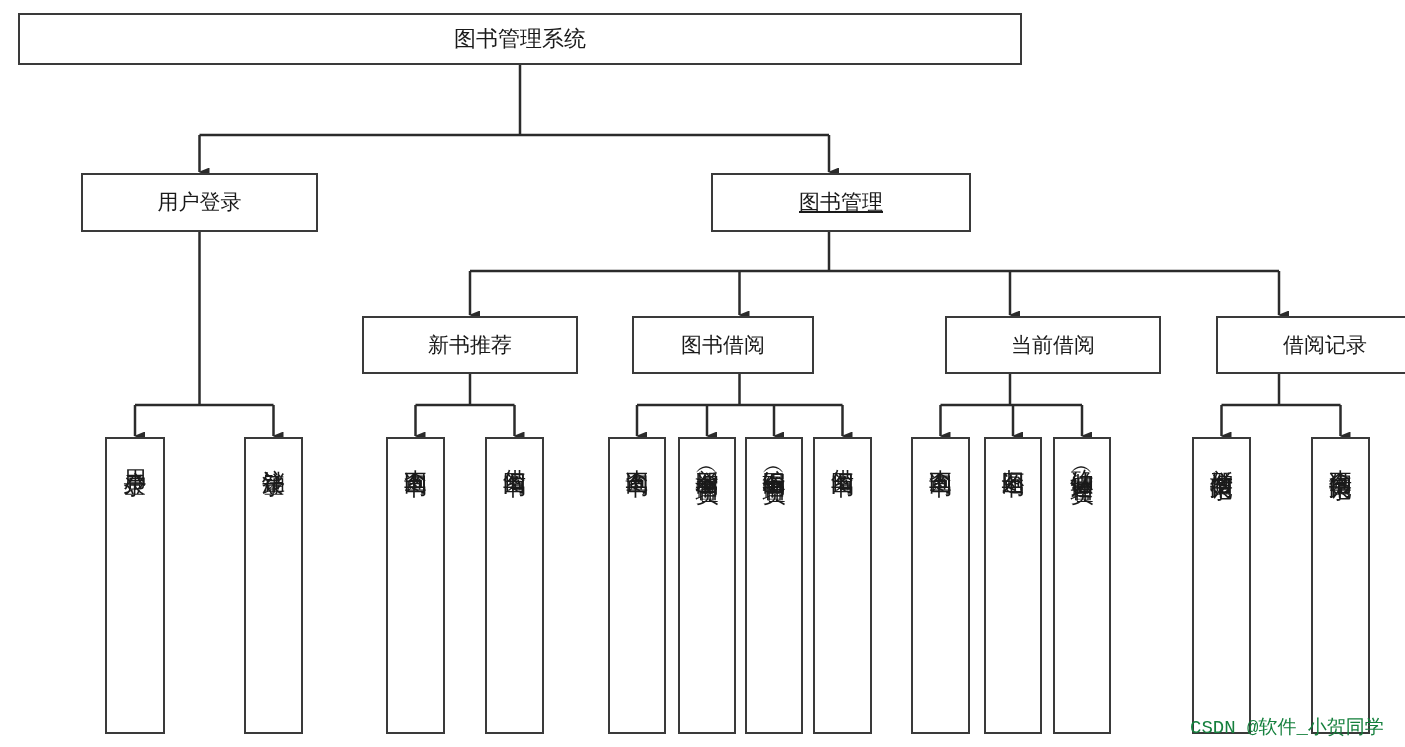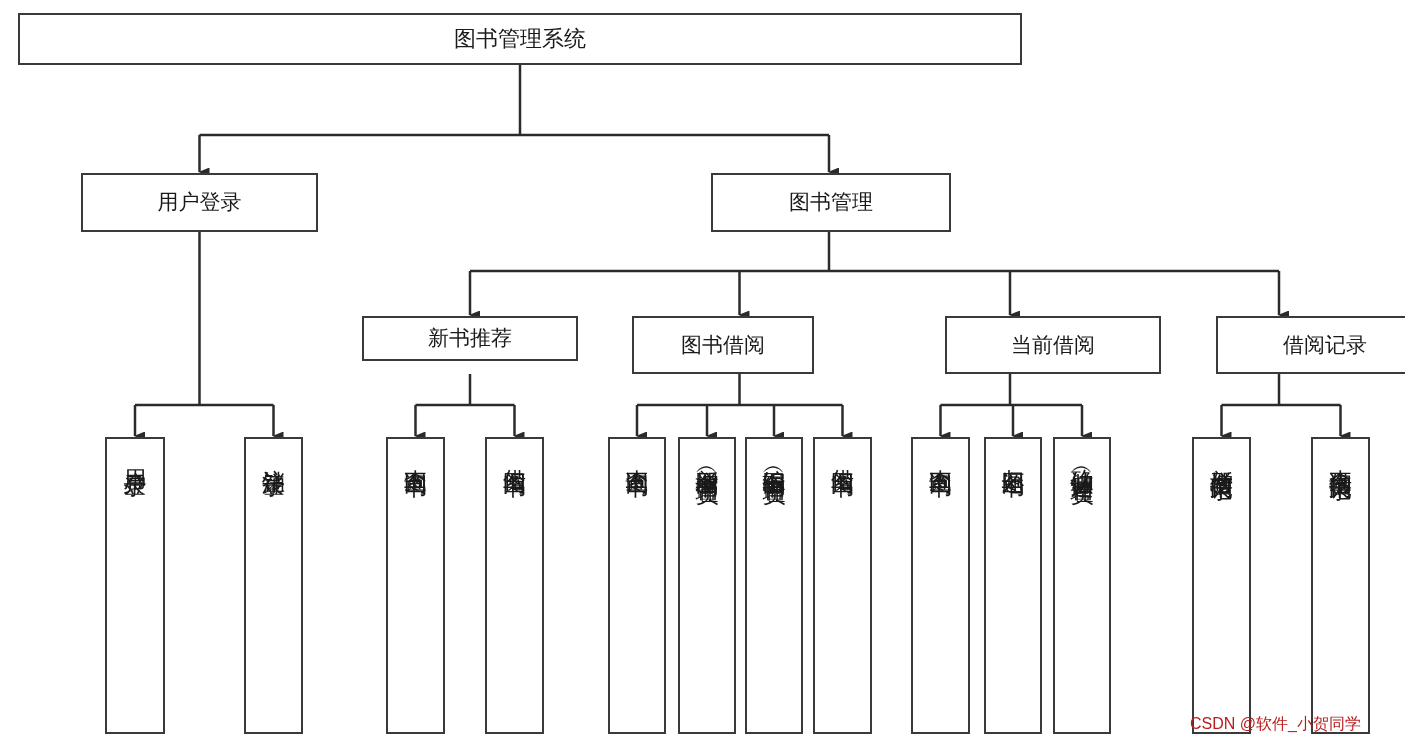--- a/index.html
+++ b/index.html
@@ -55,25 +55,25 @@
   }
   .node.vert .label {
     writing-mode: vertical-rl;
     text-orientation: upright;
     font-size: 23px;
     letter-spacing: 2px;
     line-height: 1;
   }
   .watermark {
     position: absolute;
-    color: #b91c1c;
-    font-size: 16px;
+    color: #15803d;
+    font-size: 19px;
     white-space: nowrap;
     z-index: 5;
-    font-family: Liberation Sans, sans-serif;
+    font-family: Liberation Mono, monospace;
   }
 </style>
 </head>
 <body>
 
 <div id="canvas">
   <svg id="edges" viewBox="0 0 1405 747" xmlns="http://www.w3.org/2000/svg">
     <defs>
       <marker id="arrowhead" markerWidth="9" markerHeight="11" refX="4.5" refY="10" orient="auto" markerUnits="userSpaceOnUse">
         <polygon points="0,0 9,0 4.5,11" fill="#2b2b2b"></polygon>
@@ -116,24 +116,24 @@
       </g>
   </svg>
 
   <div id="nodes">
       <div class="node horiz root" style="left: 18px; top: 13px; width: 1004px; height: 52px;">
         <span class="label">图书管理系统</span>
       </div>
       <div class="node horiz" style="left: 81px; top: 173px; width: 237px; height: 59px;">
         <span class="label">用户登录</span>
       </div>
-      <div class="node horiz" style="left: 711px; top: 173px; width: 240px; height: 59px;">
+      <div class="node horiz" style="left: 711px; top: 173px; width: 260px; height: 59px; text-decoration: underline;">
         <span class="label">图书管理</span>
       </div>
-      <div class="node horiz" style="left: 362px; top: 316px; width: 216px; height: 45px;">
+      <div class="node horiz" style="left: 362px; top: 316px; width: 216px; height: 58px;">
         <span class="label">新书推荐</span>
       </div>
       <div class="node horiz" style="left: 632px; top: 316px; width: 182px; height: 58px;">
         <span class="label">图书借阅</span>
       </div>
       <div class="node horiz" style="left: 902px; top: 316px; width: 216px; height: 58px; margin-left: 43px;">
         <span class="label">当前借阅</span>
       </div>
       <div class="node horiz" style="left: 1216px; top: 316px; width: 218px; height: 58px;">
         <span class="label">借阅记录</span>

